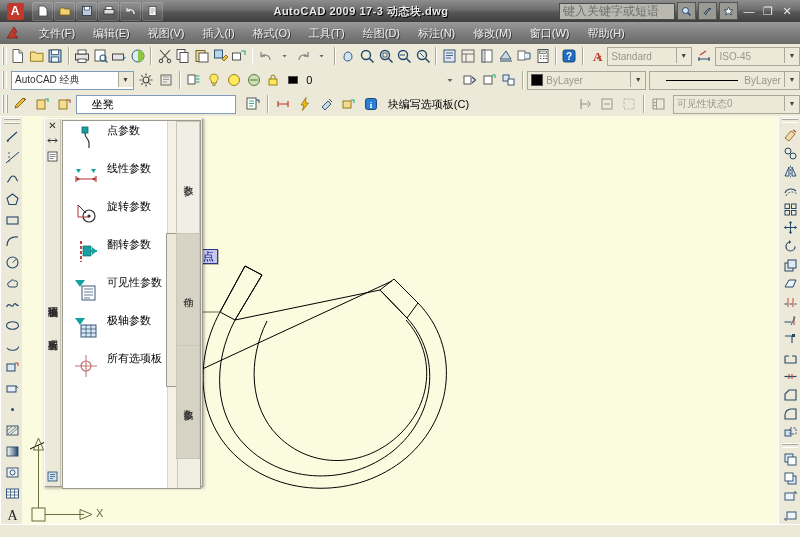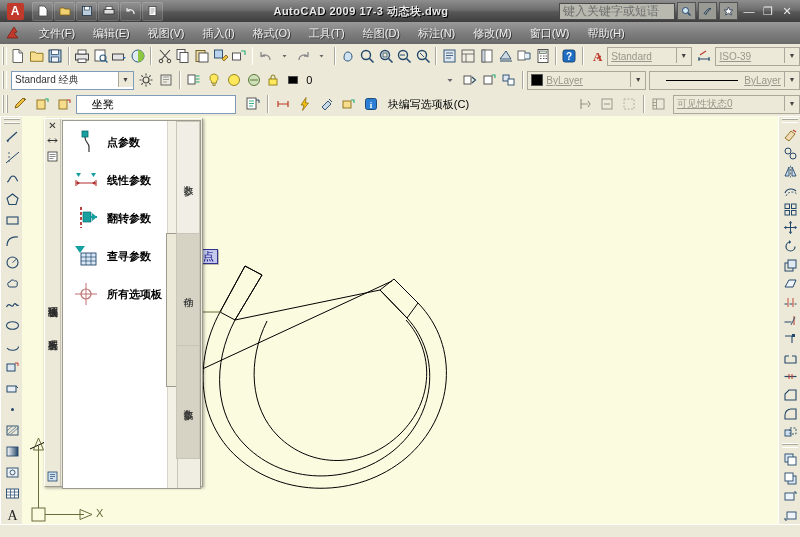--- a/index.html
+++ b/index.html
@@ -66,21 +66,21 @@
     background:linear-gradient(to right,#fff 0 1px,#aca899 1px 2px,transparent 2px 4px,#fff 4px 5px,#aca899 5px 6px);}
   .tbtn{
     width:21px;height:21px;margin:0 0px;display:flex;align-items:center;justify-content:center;
     border:1px solid transparent;position:relative;
   }
   .tsep{width:1px;height:18px;background:#aca899;margin:0 3px;border-right:1px solid #fff;}
   .combo{
     height:17px;background:#fff;border:1px solid #7f9db9;display:flex;align-items:center;
     font-size:10px;color:#333;padding-left:3px;position:relative;
   }
-  .combo.dis{background:#ece9d8;color:#9a968a;border:1px solid #aca899;text-decoration:underline;}
+  .combo.dis{background:#ece9d8;color:#9a968a;border:1px solid #aca899;}
   .combo .arrow{
     position:absolute;right:0;top:0;width:14px;height:15px;background:#ece9d8;
     border-left:1px solid #aca899;display:flex;align-items:center;justify-content:center;
     font-size:7px;color:#444;
   }
   .swatch{width:10px;height:10px;border:1px solid #555;margin-right:3px;display:inline-block;}
   .ltline{display:inline-block;width:72px;height:1px;background:#000;margin:0 6px 0 2px;}
 
   .blkfield{
     width:150px;height:17px;background:#fff;border:1px solid #7f9db9;
@@ -123,21 +123,21 @@
     flex:1;display:flex;align-items:center;justify-content:center;
     writing-mode:vertical-rl;text-orientation:upright;
     font-size:10px;color:#2b2b2b;letter-spacing:0px;white-space:nowrap;
     padding:4px 0;
   }
   .pal-body{
     position:relative;flex:1;height:100%;background:#fff;
     border:1px solid #9d9a8f;margin:1px;overflow:hidden;
   }
   .pal-list{position:absolute;left:0;top:2px;width:116px;}
-  .pal-item{height:38px;display:flex;align-items:center;padding-left:8px;font-weight:bold;}
+  .pal-item{height:38px;display:flex;padding-left:8px;}
   .pal-item .pi-ico{width:30px;height:30px;display:flex;align-items:center;justify-content:center;flex:0 0 30px;}
   .pal-item .pi-lbl{font-size:11px;color:#000;margin-left:6px;white-space:nowrap;}
   .pal-scroll{
     position:absolute;right:22px;top:0;width:10px;height:100%;background:#f3f1e6;border-left:1px solid #d9d6c9;
   }
   .pal-thumb{position:absolute;right:22px;top:0;width:10px;height:152px;background:#ece9d8;border:1px solid #9d9a8f;}
   .pal-tabs{
     position:absolute;right:0;top:0;width:22px;height:100%;background:#f0eee3;border-left:1px solid #c9c6b8;
   }
   .pal-tab{
@@ -438,29 +438,29 @@
       <span>Standard</span>
       <span class="arrow">▼</span>
     </div>
     <div class="tbtn" style="margin-left:3px;">
         <svg width="16" height="16" viewBox="0 0 16 16">
           <path d="M2 11h12M3 9v4M13 9v4" stroke="#24486b" stroke-width="1"></path>
           <path d="M4 7l6-4" stroke="#c0392b" stroke-width="1.1"></path>
         </svg>
       </div>
     <div class="combo dis" style="width:100px;margin-left:2px;">
-      <span>ISO-39</span>
+      <span>ISO-45</span>
       <span class="arrow">▼</span>
     </div>
   </div>
 
   <div class="tbrow r2">
     <div class="grip"></div>
     <div class="combo" style="width:138px;margin-left:2px;">
-      <span>Standard 经典</span>
+      <span>AutoCAD 经典</span>
       <span class="arrow">▼</span>
     </div>
     <div class="tbtn" style="margin-left:3px;">
         <svg width="16" height="16" viewBox="0 0 16 16">
           <circle cx="8" cy="8" r="3" fill="none" stroke="#444" stroke-width="1.2"></circle>
           <path d="M8 1.5v2M8 12.5v2M1.5 8h2M12.5 8h2M3.4 3.4l1.4 1.4M11.2 11.2l1.4 1.4M12.6 3.4l-1.4 1.4M4.8 11.2l-1.4 1.4" stroke="#444" stroke-width="1.1"></path>
         </svg>
       </div>
     <div class="tbtn">
         <svg width="16" height="16" viewBox="0 0 16 16">
@@ -955,37 +955,58 @@
                 <path d="M23 6l-5 0 2.5 4z" fill="#17a0a0"></path>
                 <path d="M3 16h20M3 13v6M23 13v6" stroke="#b03030" stroke-width="1.1"></path>
                 <path d="M7 16l-3-2v4zM19 16l3-2v4z" fill="#b03030"></path>
               </svg>
             </div>
             <div class="pi-lbl">线性参数</div>
           </div>
           <div class="pal-item">
             <div class="pi-ico">
               <svg width="26" height="26" viewBox="0 0 26 26">
+                <circle cx="16" cy="15" r="6" fill="none" stroke="#333" stroke-width="1.2"></circle>
+                <path d="M5 4v12h11" fill="none" stroke="#b03030" stroke-width="1"></path>
+                <path d="M5 4l8 8" stroke="#333" stroke-width="1"></path>
+                <circle cx="16" cy="15" r="1.6" fill="#333"></circle>
+              </svg>
+            </div>
+            <div class="pi-lbl">旋转参数</div>
+          </div>
+          <div class="pal-item">
+            <div class="pi-ico">
+              <svg width="26" height="26" viewBox="0 0 26 26">
                 <path d="M8 2v21" stroke="#b03030" stroke-width="1.8" stroke-dasharray="3 2"></path>
                 <path d="M10 7h8l0 10-8 0z" fill="#17a0a0" stroke="#0c6b6b" stroke-width=".7"></path>
                 <path d="M18 12l6 0" stroke="#17a0a0" stroke-width="2"></path>
                 <path d="M24 12l-5-4v8z" fill="#17a0a0"></path>
               </svg>
             </div>
             <div class="pi-lbl">翻转参数</div>
           </div>
           <div class="pal-item">
             <div class="pi-ico">
               <svg width="26" height="26" viewBox="0 0 26 26">
                 <path d="M2 3h10l-5 7z" fill="#17a0a0"></path>
+                <rect x="9" y="9" width="13" height="14" fill="#fff" stroke="#24486b" stroke-width=".9"></rect>
+                <path d="M11 12h9M11 15h9M11 18h9M11 21h6" stroke="#24486b" stroke-width=".7"></path>
+              </svg>
+            </div>
+            <div class="pi-lbl">可见性参数</div>
+          </div>
+          <div class="pal-item">
+            <div class="pi-ico">
+              <svg width="26" height="26" viewBox="0 0 26 26">
+                <path d="M2 3h10l-5 7z" fill="#17a0a0"></path>
                 <rect x="8" y="10" width="15" height="12" fill="#d8e6f5" stroke="#24486b" stroke-width=".9"></rect>
                 <path d="M8 14h15M8 18h15M13 10v12M18 10v12" stroke="#24486b" stroke-width=".7"></path>
               </svg>
             </div>
-            <div class="pi-lbl">查寻参数</div>
+            <div class="pi-lbl">极轴参数</div>
           </div>
           <div class="pal-item">
             <div class="pi-ico">
               <svg width="26" height="26" viewBox="0 0 26 26">
                 <circle cx="13" cy="13" r="5" fill="none" stroke="#c07070" stroke-width="1.2"></circle>
                 <path d="M2 13h22M13 2v22" stroke="#c07070" stroke-width="1"></path>
               </svg>
             </div>
             <div class="pi-lbl">所有选项板</div>
           </div>

